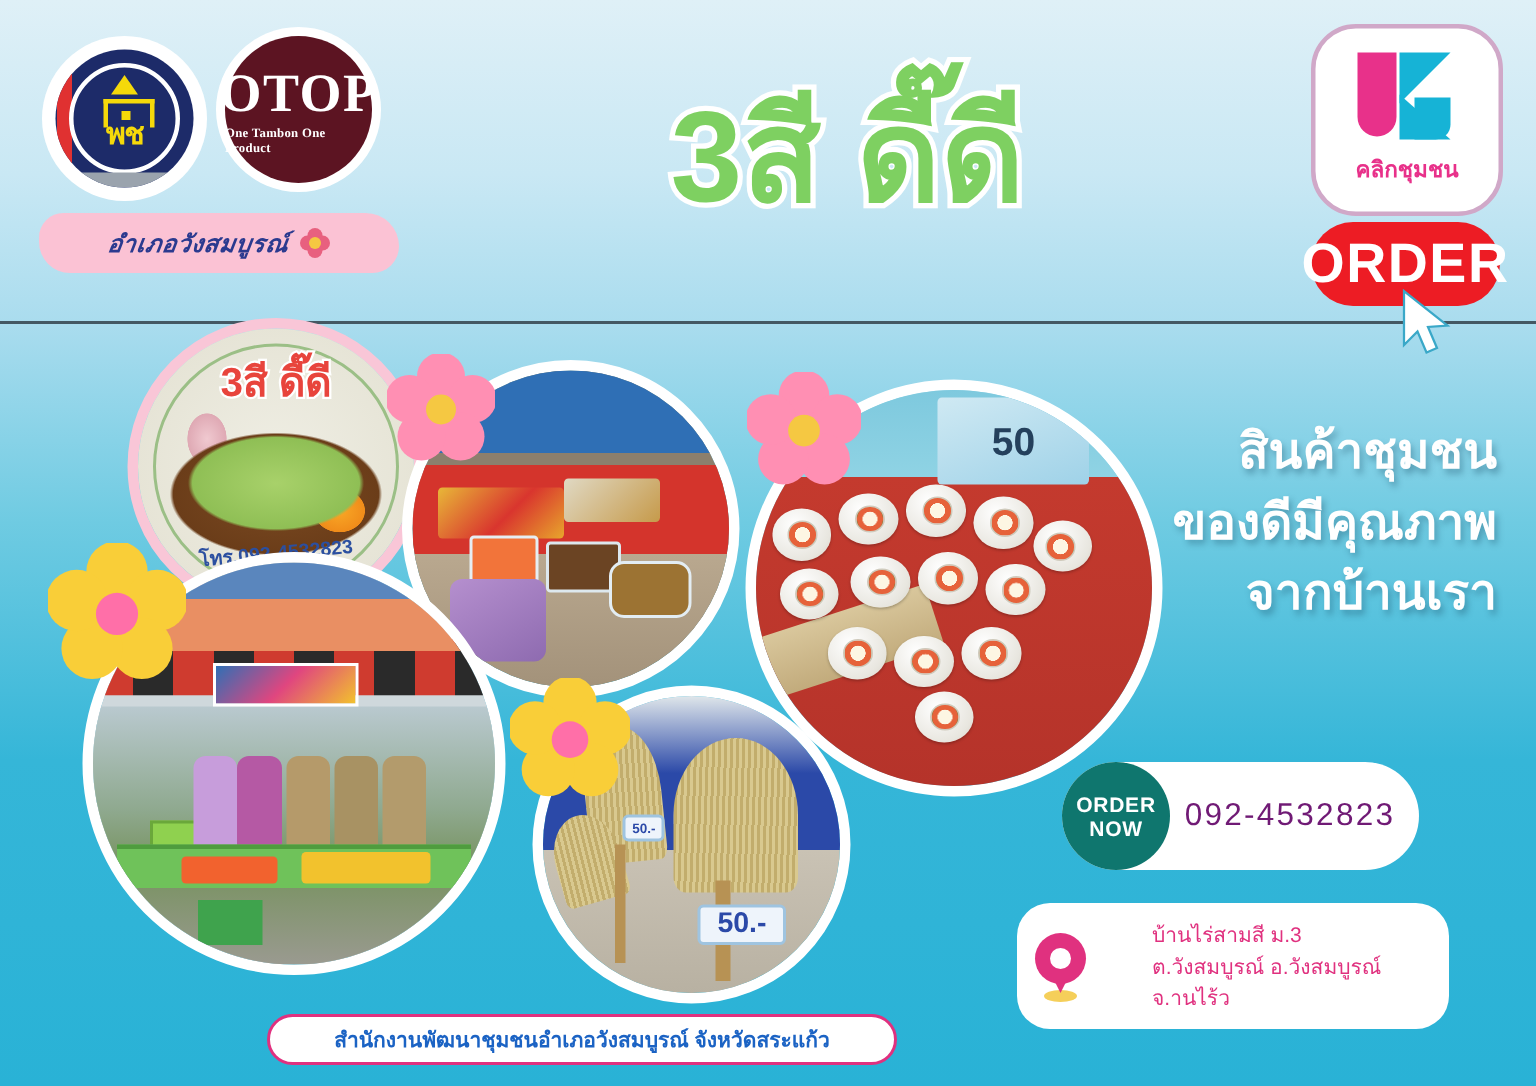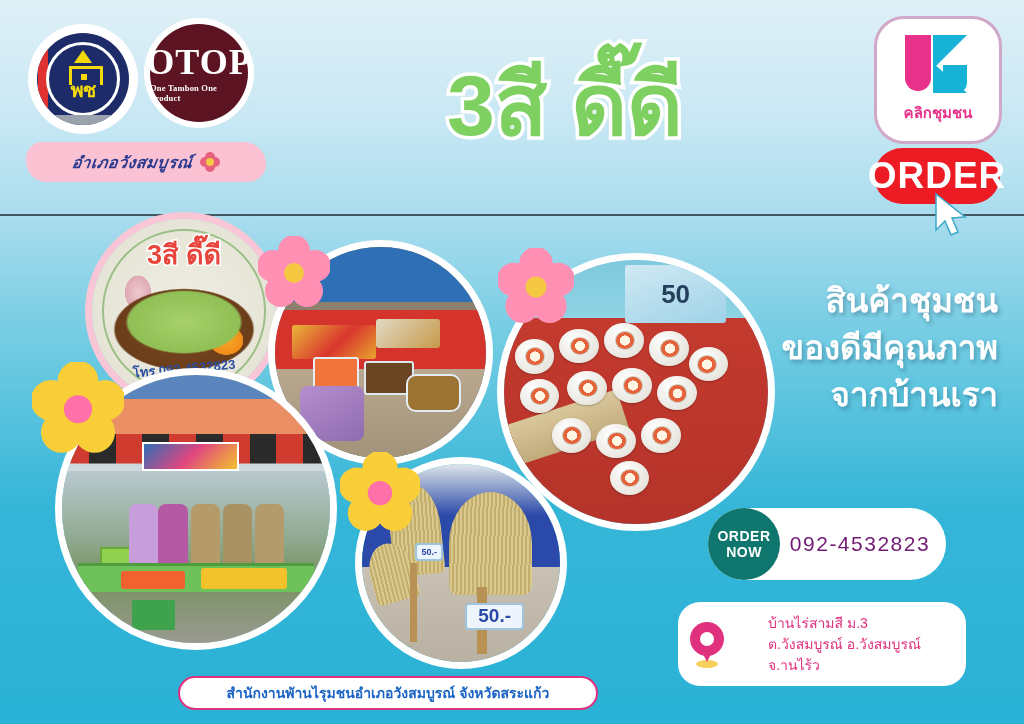--- a/index.html
+++ b/index.html
@@ -546,16 +546,16 @@
         <div class="hole"></div>
     </div>
     <div class="lines">
       <div>บ้านไร่สามสี ม.3</div>
       <div>ต.วังสมบูรณ์ อ.วังสมบูรณ์</div>
       <div>จ.านไร้ว</div>
     </div>
   </div>
 
   <div class="bottombar">
-    <span>สำนักงานพัานไรุมชนอำเภอวังสมบูรณ์ จังหวัดสระแก้ว</span>
+    <span>สำนักงานพัฒนาชุมชนอำเภอวังสมบูรณ์ จังหวัดสระแก้ว</span>
   </div>
 
 </div>
 
 </body></html>

